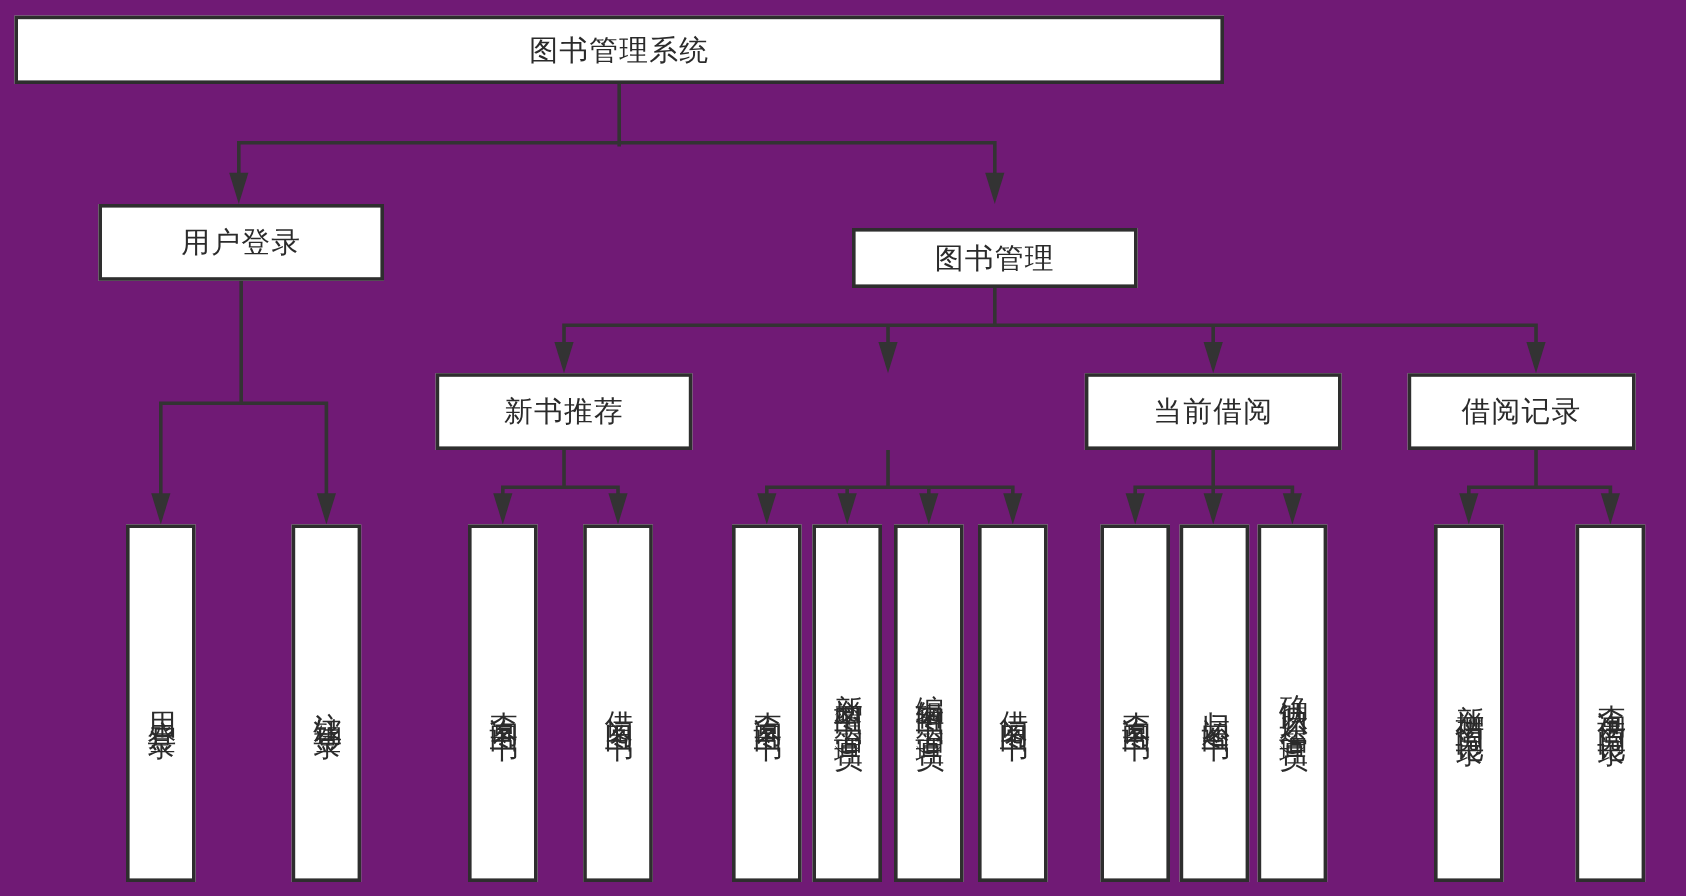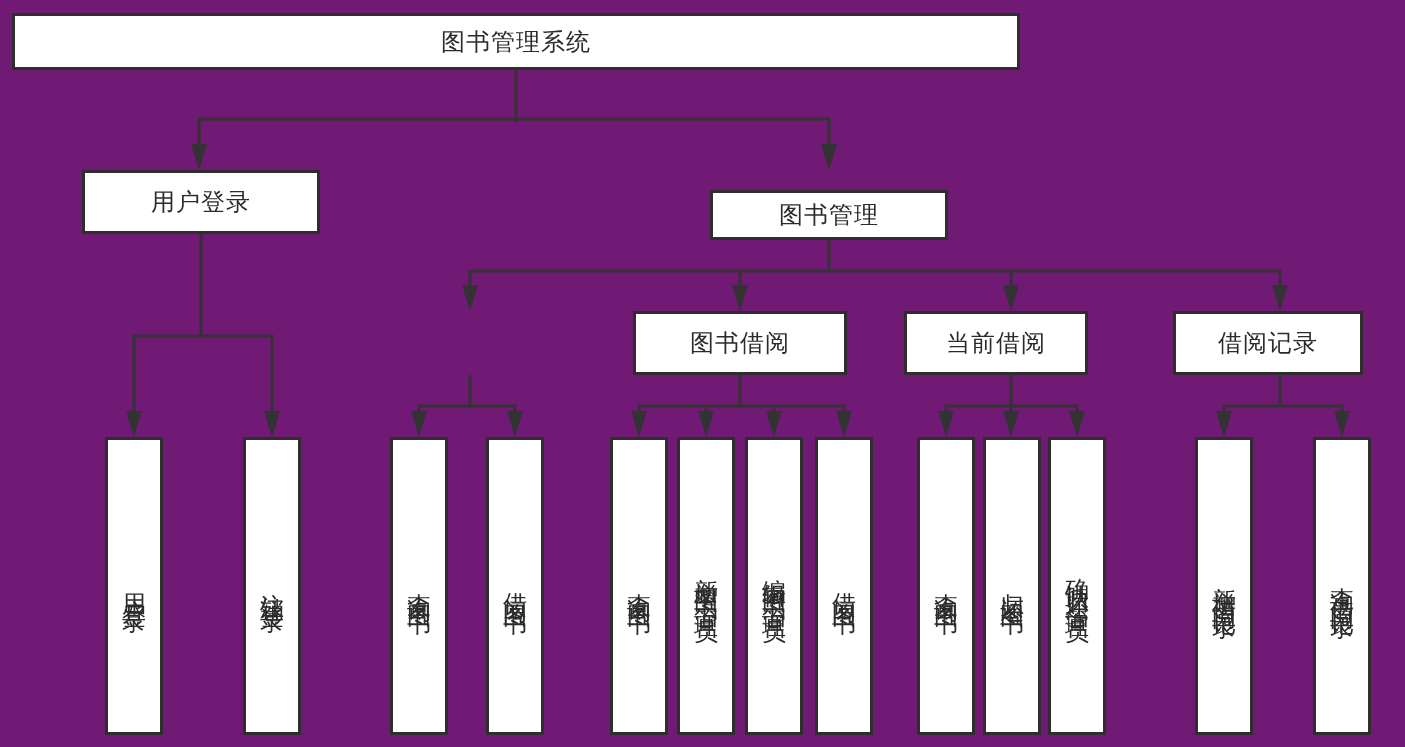--- a/index.html
+++ b/index.html
@@ -112,22 +112,22 @@
       <polygon points="1224,437 1216,411 1232,411"></polygon>
       <polygon points="1342,437 1334,411 1350,411"></polygon>
     </g>
   </svg>
 
   <div class="box hbox" style="left:12px; top:13px; width:1008px; height:57px;">图书管理系统</div>
 
   <div class="box hbox" style="left:82px; top:170px; width:238px; height:64px;">用户登录</div>
   <div class="box hbox" style="left:710px; top:170px; width:238px; height:50px;margin-top:20px;">图书管理</div>
 
-  <div class="box hbox" style="left:633px; top:311px; width:214px; height:64px;">图书借阅</div>
-  <div class="box hbox" style="left:904px; top:311px; width:184px; height:64px;">当前借阅</div>
+  <div class="box hbox" style="left:363px; top:311px; width:214px; height:64px;">新书推荐</div>
+  <div class="box hbox" style="left:904px; top:311px; width:214px; height:64px;">当前借阅</div>
   <div class="box hbox" style="left:1173px; top:311px; width:190px; height:64px;">借阅记录</div>
 
   <div class="box vbox" style="left:105px; top:437px; width:58px; height:298px;">
     <span class="vtext">用户登录</span>
   </div>
   <div class="box vbox" style="left:243px; top:437px; width:58px; height:298px;">
     <span class="vtext">注销登录</span>
   </div>
 
   <div class="box vbox" style="left:390px; top:437px; width:58px; height:298px;">

